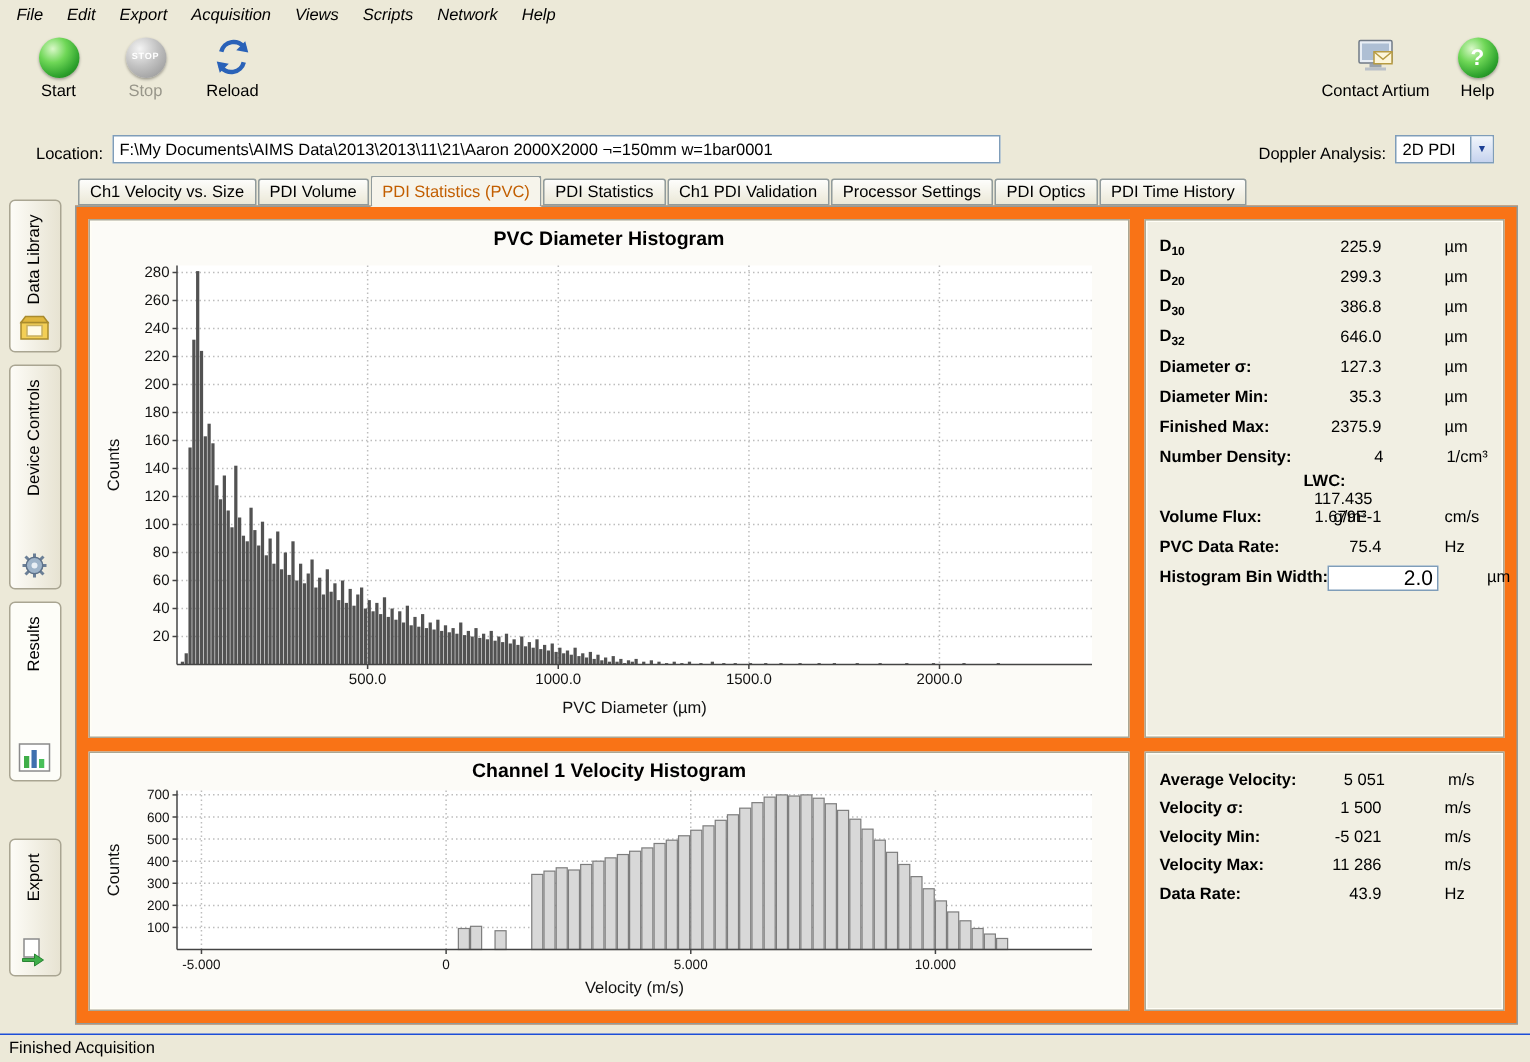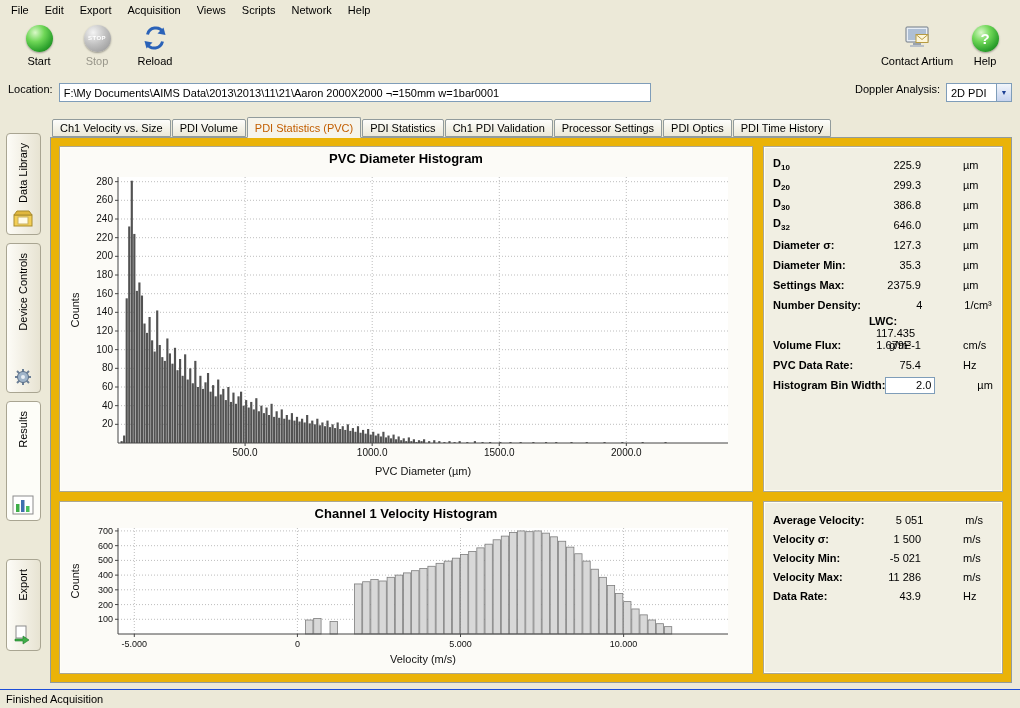--- a/index.html
+++ b/index.html
@@ -3,68 +3,68 @@
 <meta charset="utf-8">
 <style>
 *{box-sizing:border-box;margin:0;padding:0;}
 html,body{width:1020px;height:708px;}
 body{font-family:"Liberation Sans",sans-serif;font-size:11px;background:#ece9d8;color:#000;overflow:hidden;}
 svg{font-family:"Liberation Sans",sans-serif;}
 .app{display:flex;flex-direction:column;width:1020px;height:708px;}
 
 
 .menubar{height:19px;display:flex;align-items:center;padding-left:3px;background:#ece9d8;}
-.menu-item{padding:2px 8px;cursor:default;}
+.menu-item{padding:2px 8px;cursor:default;font-style:italic;}
 
 
 .toolbar{height:64px;display:flex;align-items:flex-start;padding:5px 14px 0 10px;}
 .tool-btn{width:58px;display:flex;flex-direction:column;align-items:center;gap:3px;cursor:default;}
 .tool-icon{width:28px;height:28px;display:flex;align-items:center;justify-content:center;position:relative;}
 .sphere{width:27px;height:27px;border-radius:50%;display:flex;align-items:center;justify-content:center;box-shadow:0 1px 2px rgba(0,0,0,.35);}
 .sphere.green{background:radial-gradient(circle at 34% 28%, #d9f8c8, #6fd757 35%, #2ca12c 70%, #156915);}
 .sphere.gray{background:radial-gradient(circle at 34% 28%, #f4f4f4, #c2c2c2 45%, #8f8f8f);}
 .stop-text{font-size:6px;font-weight:bold;color:#fff;letter-spacing:.5px;}
 .q-mark{font-size:15px;font-weight:bold;color:#fff;}
 .tool-label{font-size:11px;}
 .tool-label.disabled{color:#98968a;}
 .right-tools{margin-left:auto;display:flex;gap:8px;}
 
 
-.location-row{height:26px;display:flex;align-items:flex-start;padding:0 8px;gap:6px;}
+.location-row{height:26px;display:flex;align-items:flex-end;padding:0 24px;gap:6px;}
 .location-input{width:592px;height:19px;border:1px solid #7f9db9;background:#fff;padding:1px 4px;font-family:"Liberation Sans",sans-serif;font-size:11px;}
 .loc-spacer{flex:1;}
 .combo{display:flex;align-items:center;width:66px;height:19px;border:1px solid #7f9db9;background:#fff;}
 .combo-value{flex:1;padding-left:4px;}
 .combo-btn{width:15px;height:100%;display:flex;align-items:center;justify-content:center;font-size:7px;color:#1c3f94;background:linear-gradient(#f2f6fb,#c6d3ef);border-left:1px solid #7f9db9;}
 
 
 .main{flex:1;display:flex;min-height:0;}
 .side-rail{width:46px;display:flex;flex-direction:column;align-items:center;padding-top:24px;}
 .side-tab{width:35px;border:1px solid #a9a592;border-radius:4px;background:linear-gradient(to right,#fdfcf7,#e7e3d2);display:flex;flex-direction:column;align-items:center;justify-content:space-between;padding:9px 0 5px;cursor:default;}
 .side-tab.active{background:#fdfdf8;}
 .vlabel{writing-mode:vertical-rl;transform:rotate(180deg);font-size:11px;white-space:nowrap;}
 .side-icon{width:22px;height:20px;}
 
 .content{flex:1;display:flex;flex-direction:column;padding:8px 8px 6px 4px;min-width:0;}
 .tab-bar{display:flex;align-items:flex-end;padding-left:2px;position:relative;z-index:2;}
 .tab{height:18px;line-height:17px;border:1px solid #919b9c;background:linear-gradient(#fdfdfb,#ebe8d7);padding:0 7px;margin-right:1px;border-radius:2px 2px 0 0;white-space:nowrap;cursor:default;}
 .tab.active{height:21px;line-height:20px;background:#f6f4eb;border-bottom:1px solid #f6f4eb;margin-bottom:-1px;color:#c25e00;}
-.tab-page{flex:1;border:1px solid #919b9c;background:#eab308;padding:8px;display:flex;flex-direction:column;gap:9px;min-height:0;}
+.tab-page{flex:1;border:1px solid #919b9c;background:#f97316;padding:8px;display:flex;flex-direction:column;gap:9px;min-height:0;}
 .chart-row{display:flex;gap:10px;min-height:0;}
 .row1{height:346px;}
 .row2{flex:1;}
 .chart-panel{flex:1;border:1px solid #aaa795;box-shadow:inset 0 0 0 1px #fffef6;background:#fcfbf7;padding:4px 6px;display:flex;flex-direction:column;align-items:center;min-width:0;}
 .chart-title{font-weight:bold;font-size:13px;height:18px;}
 .stats-panel{width:240px;border:1px solid #aaa795;box-shadow:inset 0 0 0 1px #fffef6;background:#f1efe3;padding:8px 9px;}
 .stat-row{display:flex;align-items:center;}
 .stat-label{flex:1;font-weight:bold;white-space:nowrap;}
 .stat-label sub{font-size:8px;}
 .stat-value{width:64px;text-align:right;white-space:nowrap;}
 .stat-unit{width:40px;padding-left:10px;white-space:nowrap;margin-left:32px;}
-.stat-input{width:50px;height:17px;border:1px solid #7f9db9;background:#fff;text-align:right;padding-right:3px;font-family:"Liberation Sans",sans-serif;font-size:11px;}
+.stat-input{width:74px;height:17px;border:1px solid #7f9db9;background:#fff;text-align:right;padding-right:3px;font-family:"Liberation Sans",sans-serif;font-size:14px;}
 
 
 .statusbar{height:19px;border-top:1px solid #1d4ed8;display:flex;align-items:center;padding-left:6px;background:#ece9d8;}
 </style>
 </head>
 <body>
 
 <div class="app">
 
   <div class="menubar">
@@ -425,21 +425,21 @@
                 <span class="stat-label">Diameter σ:</span>
                 <span class="stat-value">127.3</span>
                 <span class="stat-unit">µm</span>
               </div>
               <div class="stat-row" style="height: 20px; justify-content: flex-end;">
                 <span class="stat-label">Diameter Min:</span>
                 <span class="stat-value">35.3</span>
                 <span class="stat-unit">µm</span>
               </div>
               <div class="stat-row" style="height: 20px;">
-                <span class="stat-label">Settings Max:</span>
+                <span class="stat-label">Finished Max:</span>
                 <span class="stat-value">2375.9</span>
                 <span class="stat-unit">µm</span>
               </div>
               <div class="stat-row" style="height: 20px;">
                 <span class="stat-label">Number Density:</span>
                 <span class="stat-value">4</span>
                 <span class="stat-unit">1/cm³</span>
               </div>
               <div class="stat-row" style="height: 20px; flex-direction: column;">
                 <span class="stat-label">LWC:</span>

